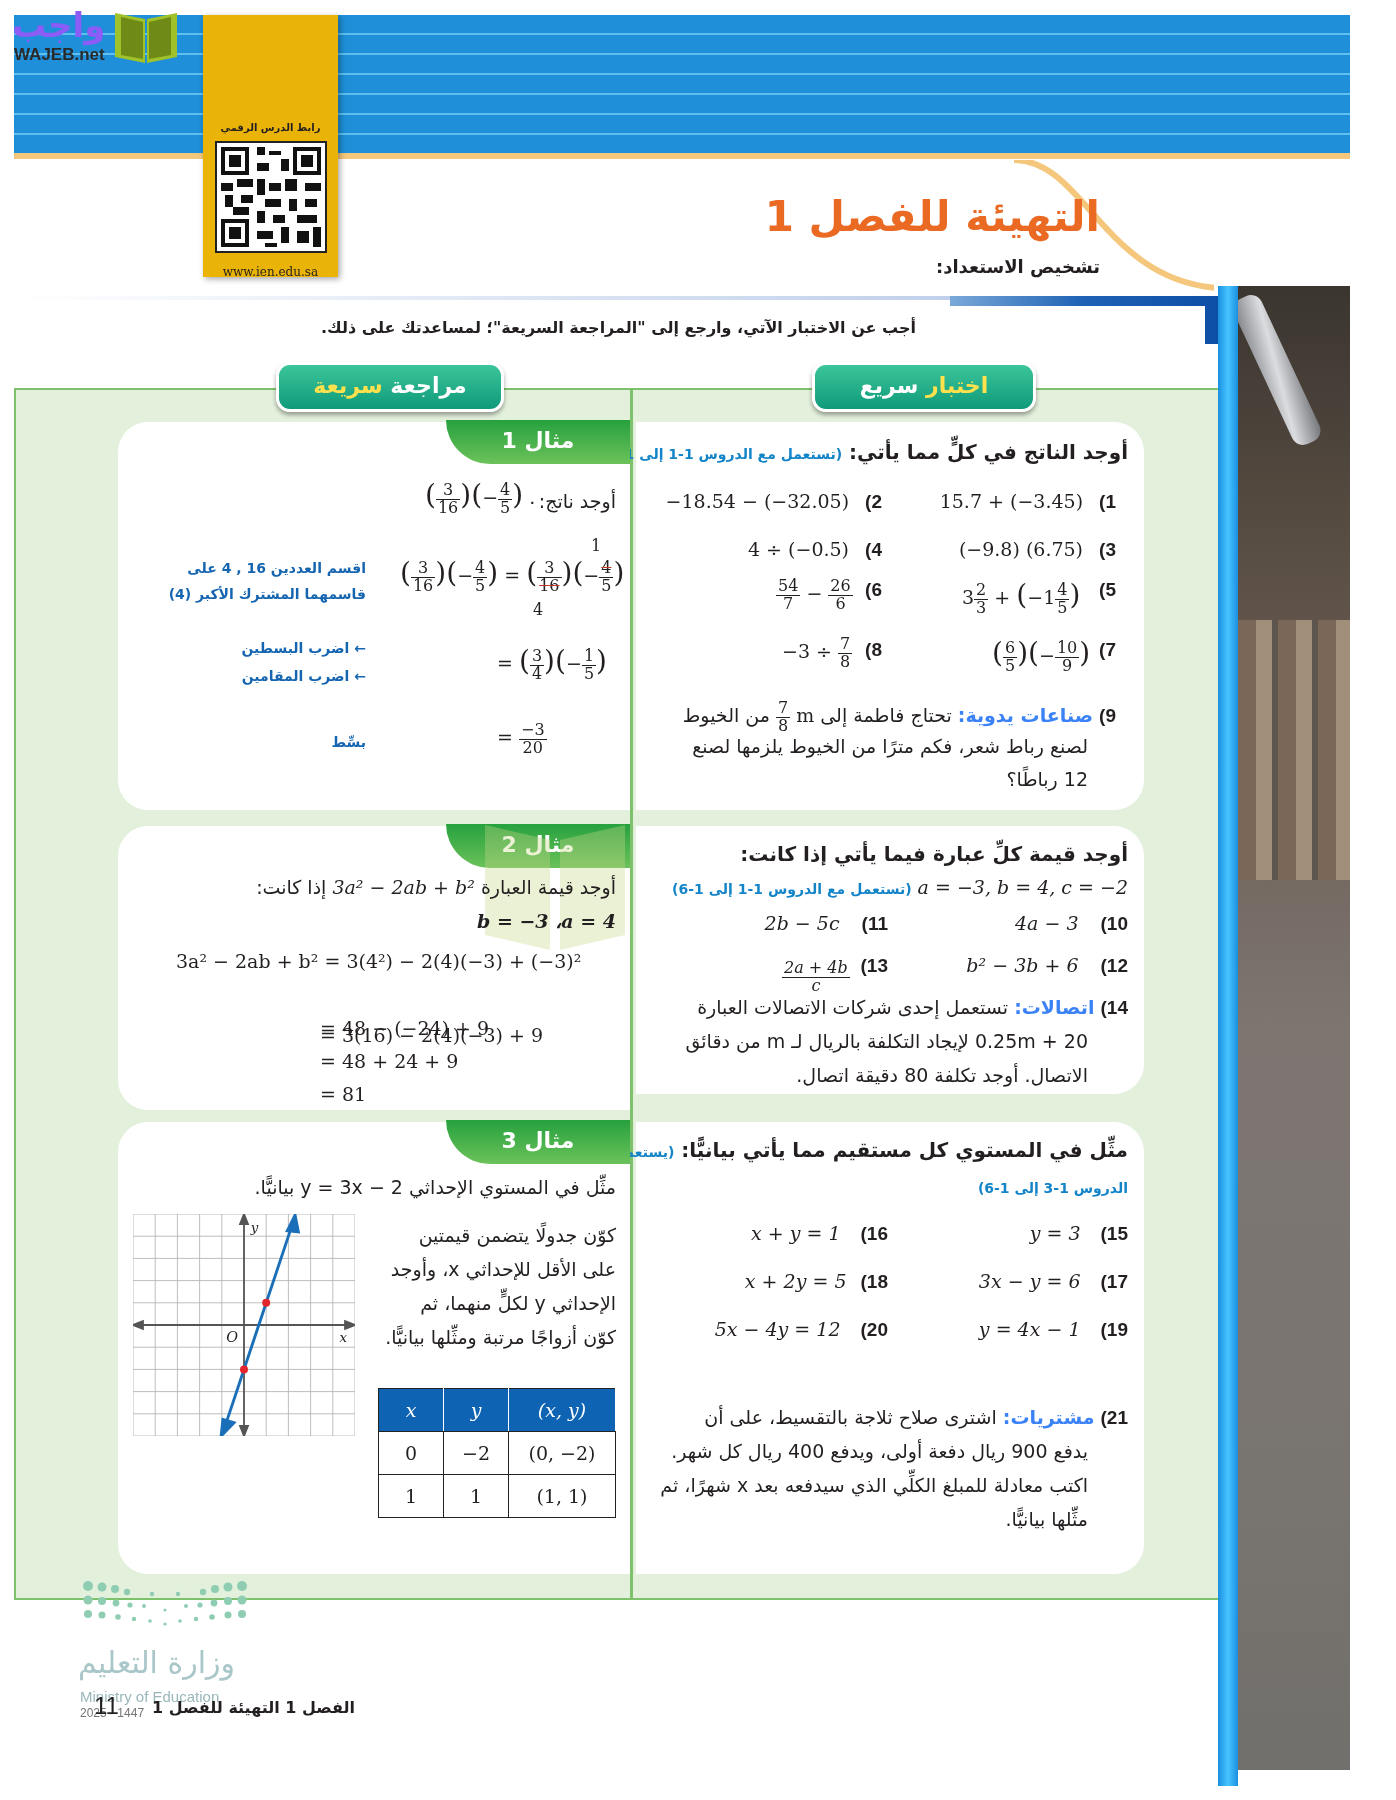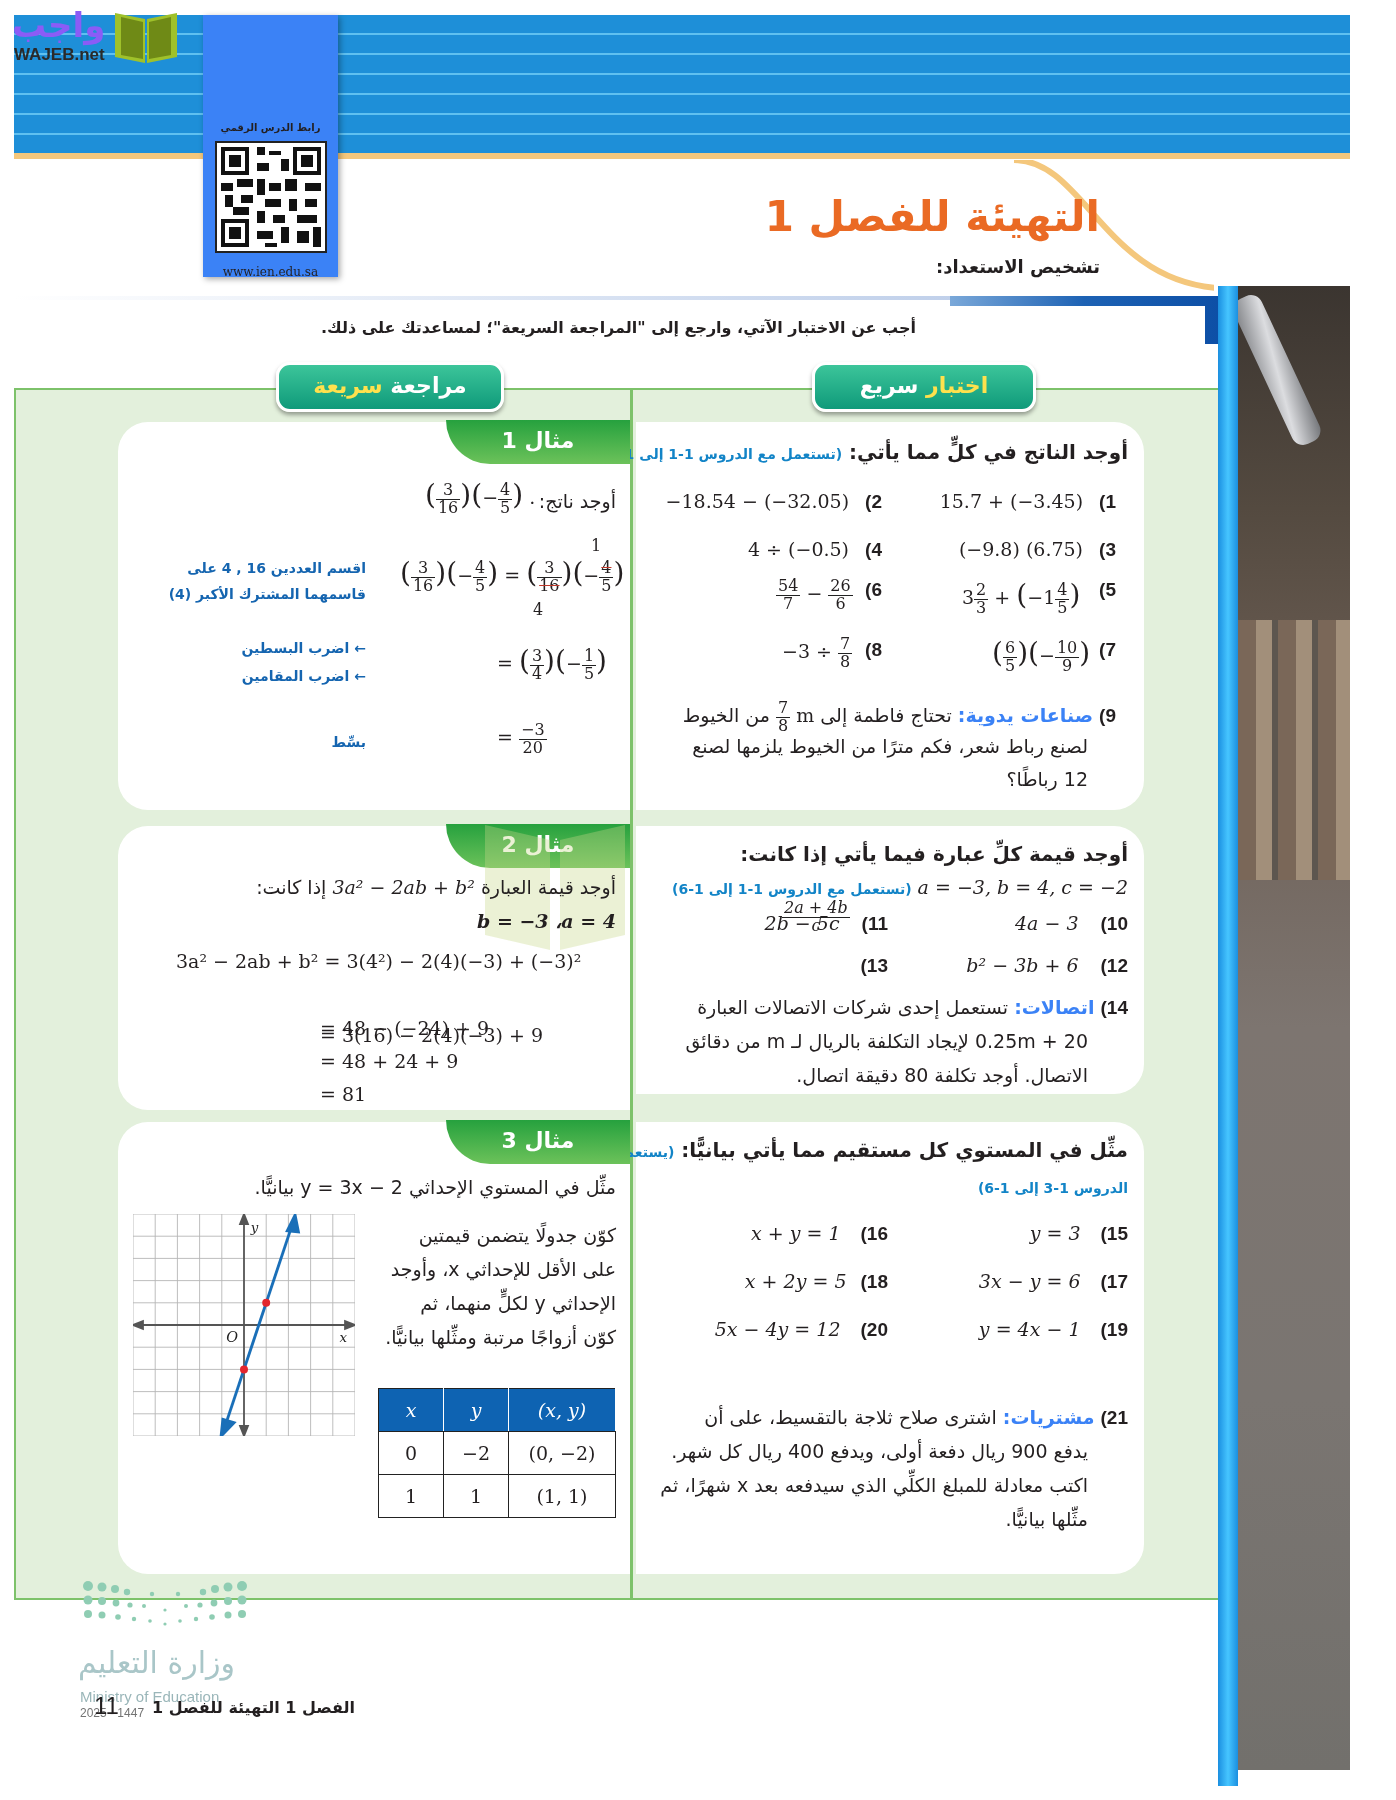--- a/index.html
+++ b/index.html
@@ -18,21 +18,21 @@
     background:linear-gradient(180deg,#3b3530 0%,#544a40 15%,#6d5f55 30%,#7d7570 50%,#7a7571 75%,#72706c 100%);}
   #photo-pipe{left:1262px;top:290px;width:30px;height:160px;background:linear-gradient(100deg,#7c7e82,#dcdde0,#6e7074);transform:rotate(-25deg);border-radius:12px;}
   #photo-shelf1{left:1238px;top:620px;width:112px;height:260px;
     background:repeating-linear-gradient(90deg,#7a6758 0 18px,#a28f7a 18px 34px,#5d564f 34px 40px);}
   #blue-pipe{left:1218px;top:286px;width:20px;height:1500px;background:linear-gradient(90deg,#1b8fe0,#46c5ff,#1b8fe0);}
 
   #logo{left:10px;top:5px;width:180px;height:60px;}
   #logo-ar{left:12px;top:5px;font-size:34px;font-weight:bold;color:#8b5cf6;}
   #logo-en{left:14px;top:45px;font-size:17px;font-weight:bold;color:#2a2a2a;font-family:Liberation Sans, sans-serif;}
 
-  #qr-card{left:203px;top:15px;width:135px;height:262px;background:#3b82f6;box-shadow:2px 2px 6px rgba(0,0,0,.35);}
+  #qr-card{left:203px;top:15px;width:135px;height:262px;background:#eab308;box-shadow:2px 2px 6px rgba(0,0,0,.35);}
   #qr-label{left:0;top:107px;width:135px;text-align:center;font-size:10px;font-weight:bold;}
   #qr-box{left:12px;top:126px;width:108px;height:108px;border:2px solid #222;background:#fff;}
   #qr-url{left:0;top:250px;width:135px;text-align:center;font-size:12px;font-family:"DejaVu Serif",serif;}
 
   #title{right:296px;top:192px;font-size:42px;font-weight:bold;color:#ea6a24;direction:rtl;}
   #subtitle{right:296px;top:256px;font-size:18px;font-weight:bold;direction:rtl;}
 
   #instr-bar{left:950px;top:296px;width:268px;height:48px;background:linear-gradient(90deg,#7aa8d9,#1d62b4,#0d4fa6);}
   #instr-bar2{left:14px;top:296px;width:1000px;height:4px;background:linear-gradient(90deg,#ffffff,#bccde9);}
   #instr-tab{left:925px;top:306px;width:280px;height:40px;background:#fff;border-radius:18px 0 0 0;}
@@ -245,21 +245,21 @@
   <span class="qn">11)</span>
   <span class="serif it" style="direction:ltr;display:inline-block;margin-right:16px">2b − 5c</span>
 </div>
 <div class="q" style="right:268px;top:954px;">
   <span class="qn">12)</span>
   <span class="serif it" style="direction:ltr;display:inline-block;margin-right:16px">b² − 3b + 6</span>
 </div>
 <div class="q" style="right:508px;top:954px;">
   <span class="qn">13)</span>
 </div>
-<div class="math it" style="left:782px;top:900px;font-style:italic;">
+<div class="math it" style="left:782px;top:960px;font-style:italic;">
   <span class="frac"><span class="n">2a + 4b</span><span class="d">c</span></span>
 </div>
 <div class="q" style="right:268px;top:996px;">
   <span class="qn">14)</span>
   <span class="bluelbl">اتصالات:</span>
   <span>تستعمل إحدى شركات الاتصالات العبارة</span>
 </div>
 <div class="q" style="right:308px;top:1030px;">20 + 0.25m لإيجاد التكلفة بالريال لـ m من دقائق</div>
 <div class="q" style="right:308px;top:1064px;">الاتصال. أوجد تكلفة 80 دقيقة اتصال.</div>
 

